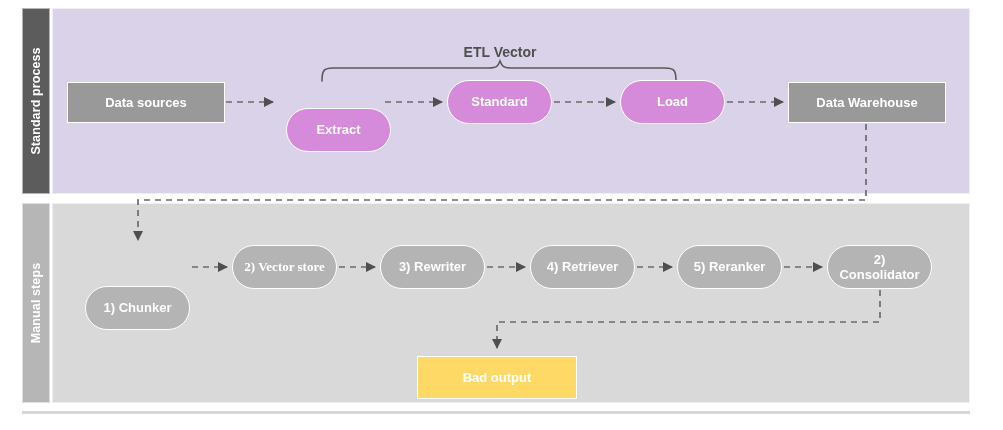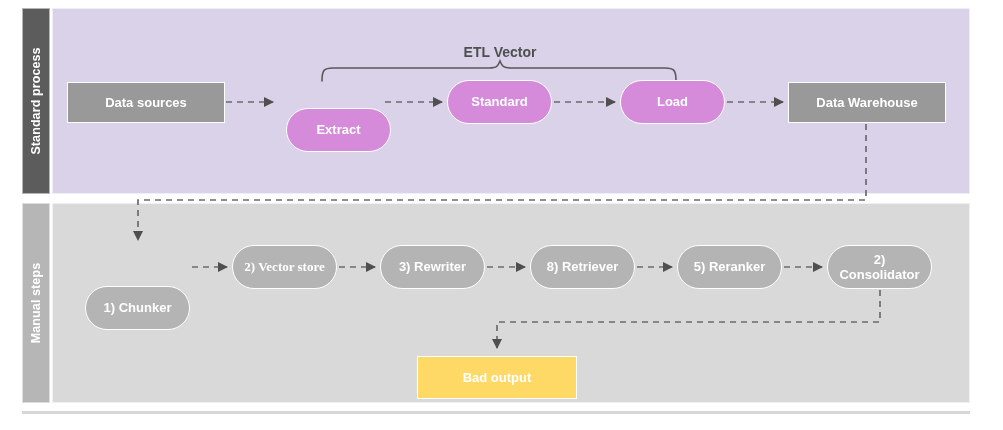--- a/index.html
+++ b/index.html
@@ -172,20 +172,20 @@
 
   <div class="node rect gray" id="node-data-sources">Data sources</div>
   <div class="node pill mauve" id="node-extract">Extract</div>
   <div class="node pill mauve" id="node-transform">Standard</div>
   <div class="node rect gray" id="node-data-warehouse">Data Warehouse</div>
   <div class="node pill mauve" id="node-load">Load</div>
 
   <div class="node pill softgray" id="node-chunker">1) Chunker</div>
   <div class="node pill softgray" id="node-vector-store">2) Vector store</div>
   <div class="node pill softgray" id="node-rewriter">3) Rewriter</div>
-  <div class="node pill softgray" id="node-retriever">8) Retriever</div>
+  <div class="node pill softgray" id="node-retriever">4) Retriever</div>
   <div class="node pill softgray" id="node-reranker">5) Reranker</div>
   <div class="node pill softgray" id="node-consolidator">2) Consolidator</div>
 
   <div class="node rect yellow" id="node-bad-output">Bad output</div>
 
   <div id="bottom-rule"></div>
 </div>
 
 </body></html>

